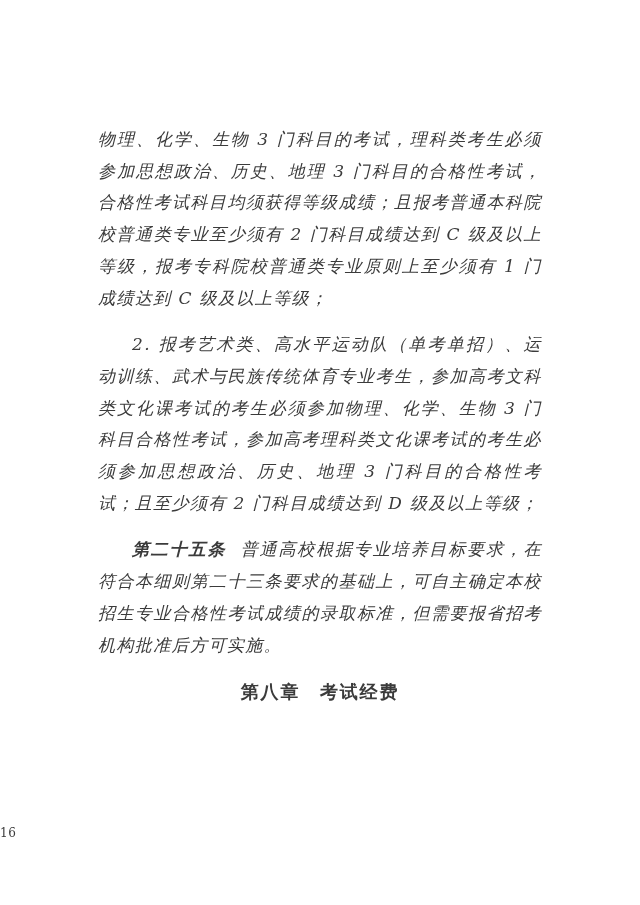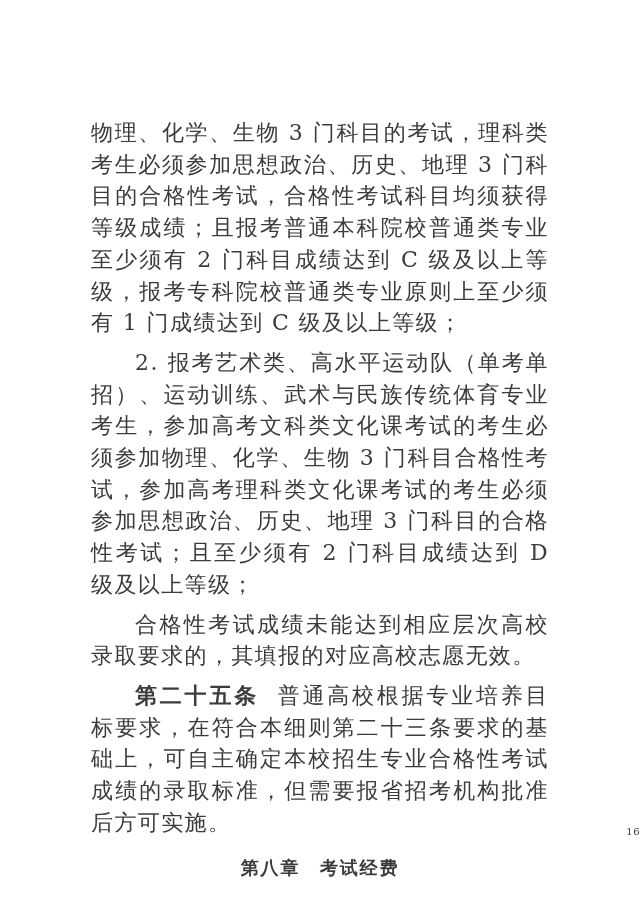--- a/index.html
+++ b/index.html
@@ -16,26 +16,27 @@
     font-family: "DejaVu Serif", "Liberation Serif", serif;
     color: #3b3b3b;
   }
   .content {
     position: absolute;
     left: 83px;
     top: 109px;
     width: 474px;
   }
   .content p {
-    margin: 8px;
-    font-size: 22px;
+    margin: 15px;
+    font-size: 17px;
     line-height: 31.7px;
     letter-spacing: 1.4px;
     text-align: justify;
     text-justify: inter-character;
+    font-style: italic;
   }
   .content p.indent {
     text-indent: 2em;
   }
   .article-label {
     font-weight: 700;
     margin-right: 0.85em;
   }
   .chapter {
     margin: 14px 0 6px 0;
@@ -43,35 +44,34 @@
     line-height: 32px;
     font-weight: 700;
     text-align: center;
     letter-spacing: 1.8px;
   }
   .footer {
     position: absolute;
     left: 0;
     right: 0;
     top: 826px;
-    text-align: right;
-    font-size: 10px;
+    text-align: left;
+    font-size: 12px;
     letter-spacing: 0.5px;
     color: #3b3b3b;
     font-family: "DejaVu Serif", "Liberation Serif", serif;
   }
 </style>
 </head>
 <body>
 
 <div class="page">
   <div class="content">
     <p>物理、化学、生物 3 门科目的考试，理科类考生必须参加思想政治、历史、地理 3 门科目的合格性考试，合格性考试科目均须获得等级成绩；且报考普通本科院校普通类专业至少须有 2 门科目成绩达到 C 级及以上等级，报考专科院校普通类专业原则上至少须有 1 门成绩达到 C 级及以上等级；</p>
     <p class="indent">2. 报考艺术类、高水平运动队（单考单招）、运动训练、武术与民族传统体育专业考生，参加高考文科类文化课考试的考生必须参加物理、化学、生物 3 门科目合格性考试，参加高考理科类文化课考试的考生必须参加思想政治、历史、地理 3 门科目的合格性考试；且至少须有 2 门科目成绩达到 D 级及以上等级；</p>
-    <p class="indent">合格性考试成绩未能达到相应层次高校录取要求的，其填报的对应高校志愿无效。</p>
 
 
     <p class="indent">
       <span class="article-label">第二十五条</span><span>普通高校根据专业培养目标要求，在符合本细则第二十三条要求的基础上，可自主确定本校招生专业合格性考试成绩的录取标准，但需要报省招考机构批准后方可实施。</span>
     </p>
 
     <h2 class="chapter">第八章　考试经费</h2>
 
   </div>
 

